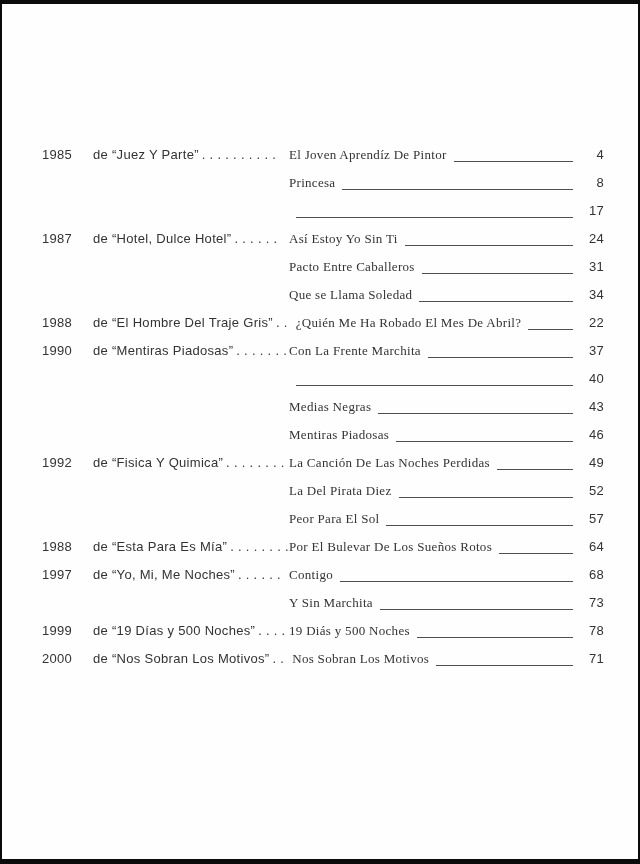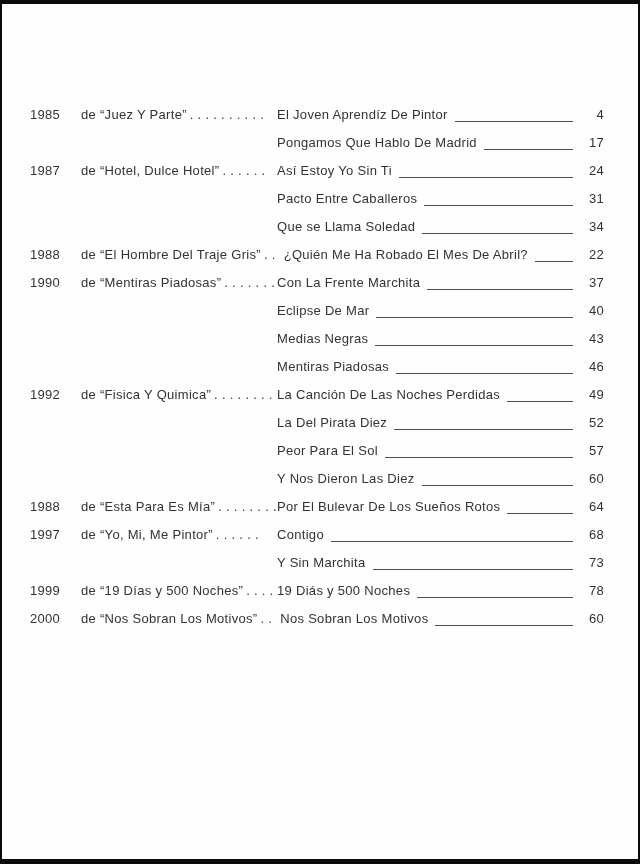--- a/index.html
+++ b/index.html
@@ -3,33 +3,33 @@
 <meta charset="utf-8">
 <style>
   html,body{margin:0;padding:0;background:#ffffff;}
   .page{
     width:640px;height:864px;box-sizing:border-box;
     border:solid #0b0b0b;border-width:4px 2px 5px 2px;
     background:#fefefe;position:relative;overflow:hidden;
     font-family:"Liberation Sans","DejaVu Sans",sans-serif;
     color:#333333;
   }
-  .toc{padding:97px 34px 0 28px;}
+  .toc{padding:97px 34px 0 40px;margin-top:40px;}
   .row{
     display:flex;align-items:stretch;height:28px;
     font-size:13px;line-height:28px;letter-spacing:0.3px;
     white-space:nowrap;
   }
   .year{flex:0 0 51px;width:51px;}
   .albumcell{flex:0 0 196px;width:196px;overflow:hidden;display:flex;}
   .row.wide .albumcell{flex:0 0 auto;width:auto;overflow:visible;margin-right:8px;}
   .album{flex:0 0 auto;}
   .dots{flex:0 1 auto;overflow:hidden;margin-left:3px;color:#3a3a3a;}
   .spacer{flex:0 0 247px;width:247px;}
-  .song{flex:0 0 auto;}
+  .song{flex:0 0 auto;font-family:Liberation Serif, serif;}
   .leader{
     flex:1 1 auto;align-self:flex-end;height:0;
     border-bottom:1.5px solid #4e4e4e;
     margin:0 5px 7px 7px;min-width:10px;
   }
   .page-num{flex:0 0 26px;width:26px;text-align:right;}
 </style>
 </head>
 <body>
 
@@ -40,25 +40,30 @@
       <span class="year">1985</span>
       <span class="albumcell">
           <span class="album">de “Juez Y Parte”</span>
           <span class="dots">. . . . . . . . . .</span>
         </span>
       <span class="song">El Joven Aprendíz De Pintor</span>
       <span class="leader"></span>
       <span class="page-num">4</span>
     </div>
 
-
-
-    <div class="row">
-      <span class="spacer"></span>
-      <span class="song">Pongamos Que Hablo De Madrid</span>
+    <div class="row">
+      <span class="spacer"></span>
+      <span class="song">Princesa</span>
+      <span class="leader"></span>
+      <span class="page-num">8</span>
+    </div>
+
+
+    <div class="row">
+      <span class="spacer"></span>
       <span class="leader"></span>
       <span class="page-num">17</span>
     </div>
 
     <div class="row">
       <span class="year">1987</span>
       <span class="albumcell">
           <span class="album">de “Hotel, Dulce Hotel”</span>
           <span class="dots">. . . . . .</span>
         </span>
@@ -99,21 +104,20 @@
           <span class="album">de “Mentiras Piadosas”</span>
           <span class="dots">. . . . . . .</span>
         </span>
       <span class="song">Con La Frente Marchita</span>
       <span class="leader"></span>
       <span class="page-num">37</span>
     </div>
 
     <div class="row">
       <span class="spacer"></span>
-      <span class="song">Eclipse De Mar</span>
       <span class="leader"></span>
       <span class="page-num">40</span>
     </div>
 
     <div class="row">
       <span class="spacer"></span>
       <span class="song">Medias Negras</span>
       <span class="leader"></span>
       <span class="page-num">43</span>
     </div>
@@ -143,42 +147,36 @@
       <span class="page-num">52</span>
     </div>
 
     <div class="row">
       <span class="spacer"></span>
       <span class="song">Peor Para El Sol</span>
       <span class="leader"></span>
       <span class="page-num">57</span>
     </div>
 
-    <div class="row">
-      <span class="spacer"></span>
-      <span class="song">Y Nos Dieron Las Diez</span>
-      <span class="leader"></span>
-      <span class="page-num">60</span>
-    </div>
 
     <div class="row">
       <span class="year">1988</span>
       <span class="albumcell">
           <span class="album">de “Esta Para Es Mía”</span>
           <span class="dots">. . . . . . . .</span>
         </span>
       <span class="song">Por El Bulevar De Los Sueños Rotos</span>
       <span class="leader"></span>
       <span class="page-num">64</span>
     </div>
 
     <div class="row">
       <span class="year">1997</span>
       <span class="albumcell">
-          <span class="album">de “Yo, Mi, Me Pintor”</span>
+          <span class="album">de “Yo, Mi, Me Noches”</span>
           <span class="dots">. . . . . .</span>
         </span>
       <span class="song">Contigo</span>
       <span class="leader"></span>
       <span class="page-num">68</span>
     </div>
 
     <div class="row">
       <span class="spacer"></span>
       <span class="song">Y Sin Marchita</span>
@@ -198,17 +196,17 @@
     </div>
 
     <div class="row wide">
       <span class="year">2000</span>
       <span class="albumcell">
           <span class="album">de “Nos Sobran Los Motivos”</span>
           <span class="dots">. .</span>
         </span>
       <span class="song">Nos Sobran Los Motivos</span>
       <span class="leader"></span>
-      <span class="page-num">60</span>
+      <span class="page-num">71</span>
     </div>
 
   </div>
 </div>
 
 </body></html>

